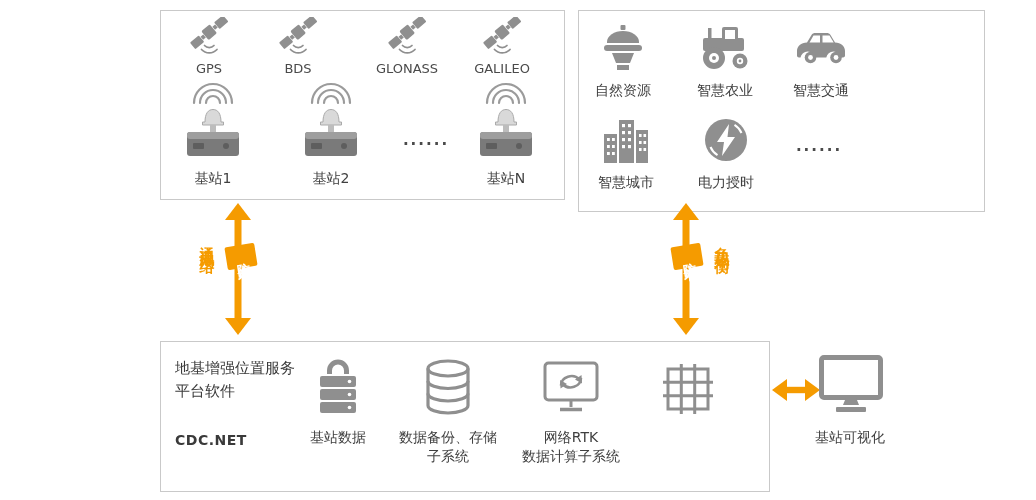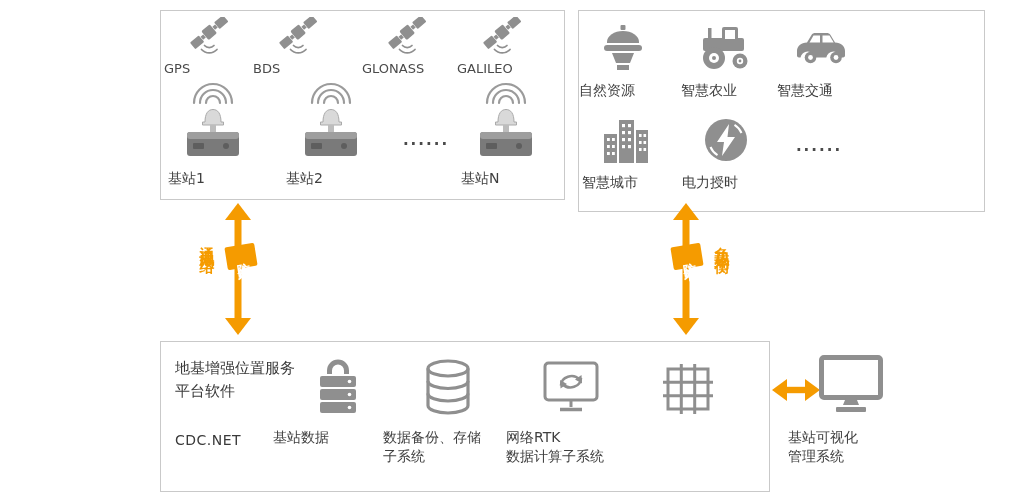--- a/index.html
+++ b/index.html
@@ -1,29 +1,29 @@
 <!DOCTYPE html>
 <html><head>
 <meta charset="utf-8">
 <style>
   * { margin:0; padding:0; box-sizing:border-box; }
   body { font-family:"DejaVu Sans","Liberation Sans",sans-serif; background:#fff; }
   .canvas { position:relative; width:1036px; height:500px; background:#fff; overflow:hidden; }
   .abs { position:absolute; }
   .panel { border:1px solid #c9c9c9; background:#fff; }
-  .lbl { color:#3f3f3f; font-size:14px; text-align:left; line-height:19px; }
+  .lbl { color:#3f3f3f; font-size:14px; text-align:center; line-height:19px; }
   .en  { font-size:13px; color:#4a4a4a; }
   .dots { color:#4a4a4a; font-size:15px; font-weight:bold; letter-spacing:2px; text-align:center; }
   .vtext { writing-mode:vertical-rl; text-orientation:upright; color:#F59B00;
            font-weight:bold; font-size:15px; letter-spacing:4px; line-height:20px; }
   .badge { background:#F59B00; color:#fff; font-weight:bold; font-size:13px;
            writing-mode:vertical-rl; text-orientation:upright; letter-spacing:3px;
            padding:7px 6px; border-radius:2px; transform:rotate(-9deg); }
   .title { color:#3a3a3a; font-size:15px; font-weight:normal; line-height:23px; }
-  .product { color:#3a3a3a; font-size:14px; font-weight:400; letter-spacing:.5px; }
+  .product { color:#3a3a3a; font-size:14px; font-weight:700; letter-spacing:.5px; }
 </style>
 </head>
 <body>
 
 <div class="canvas">
 
   <div class="abs panel" style="left:160px;top:10px;width:405px;height:190px">
 
     <svg class="abs" style="left:26px;top:6px" width="44" height="38" viewBox="0 0 44 38">
       <g fill="#8f8f8f" transform="rotate(-40 22 15)">
@@ -286,16 +286,15 @@
     <polygon points="48,13 33,2 33,24" fill="#F59B00"></polygon>
   </svg>
 
   <svg class="abs" style="left:818px;top:354px" width="66" height="62" viewBox="0 0 66 62">
     <rect x="3.5" y="3.5" width="59" height="40" rx="2.5" fill="#fff" stroke="#8f8f8f" stroke-width="5"></rect>
     <polygon points="28,43.5 38,43.5 41,51 25,51" fill="#8f8f8f"></polygon>
     <rect x="18" y="53" width="30" height="5" rx="1" fill="#8f8f8f"></rect>
   </svg>
   <div class="abs lbl" style="left:788px;top:428px;width:124px">
     <div>基站可视化</div>
-    <div>管理系统</div>
   </div>
 
 </div>
 
 </body></html>

